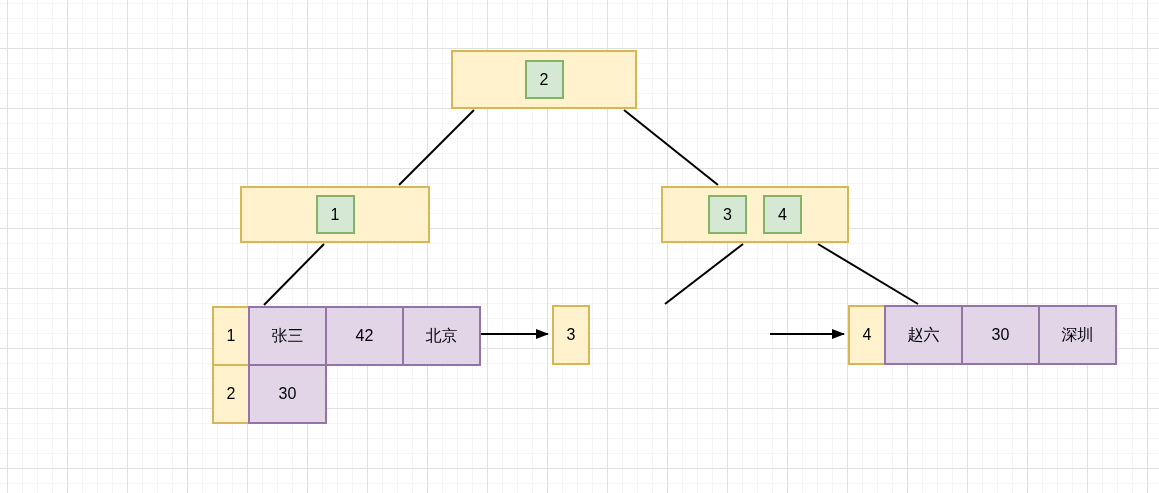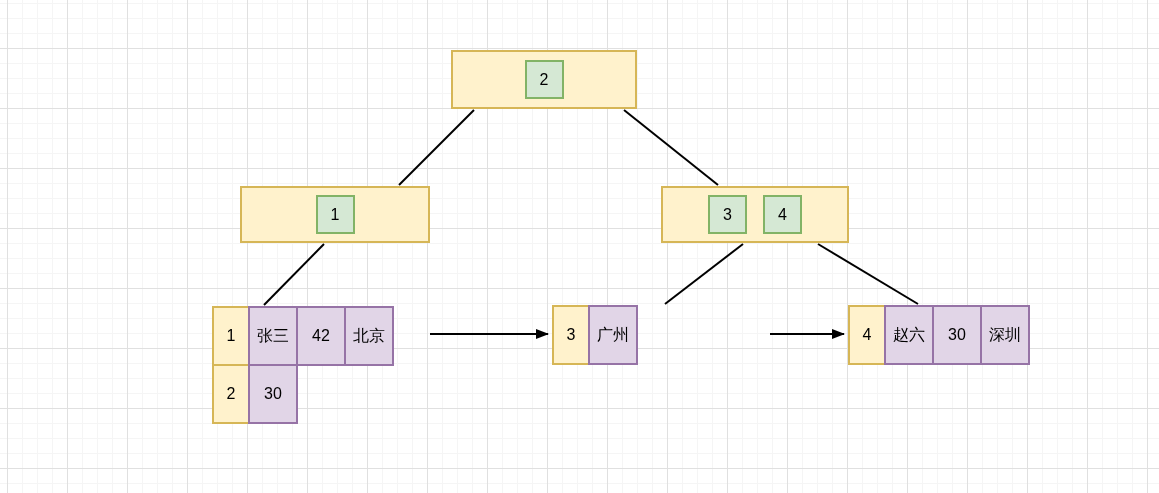--- a/index.html
+++ b/index.html
@@ -48,21 +48,21 @@
     border: 2px solid #82B366;
     display: flex;
     align-items: center;
     justify-content: center;
     font-size: 16px;
   }
   .leaf-table { position: absolute; }
   .leaf-row { display: flex; }
   .leaf-row + .leaf-row { margin-top: -2px; }
   .cell {
-    width: 50px;
+    width: 79px;
     height: 60px;
     background: #E1D5E7;
     border: 2px solid #9673A6;
     display: flex;
     align-items: center;
     justify-content: center;
     font-size: 16px;
     margin-left: -2px;
   }
   .cell.key {
@@ -122,21 +122,20 @@
     </div>
     <div class="leaf-row">
       <div class="cell key">2</div>
       <div class="cell">30</div>
     </div>
   </div>
 
   <div class="leaf-table" style="left:552px; top:305px;">
     <div class="leaf-row">
       <div class="cell key">3</div>
-      <div class="cell">广州</div>
     </div>
   </div>
 
   <div class="leaf-table" style="left:848px; top:305px;">
     <div class="leaf-row">
       <div class="cell key">4</div>
       <div class="cell">赵六</div>
       <div class="cell">30</div>
       <div class="cell">深圳</div>
     </div>

